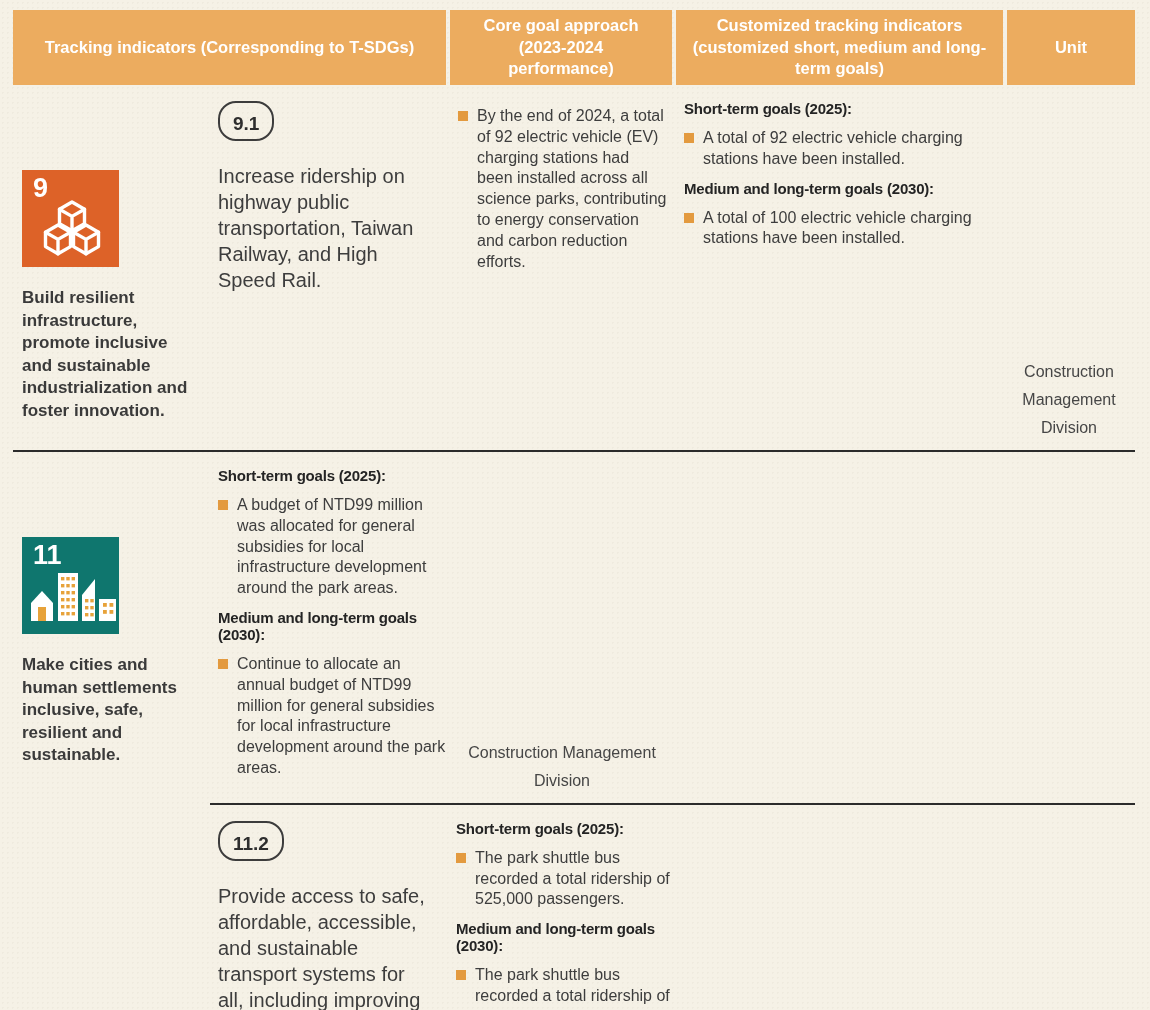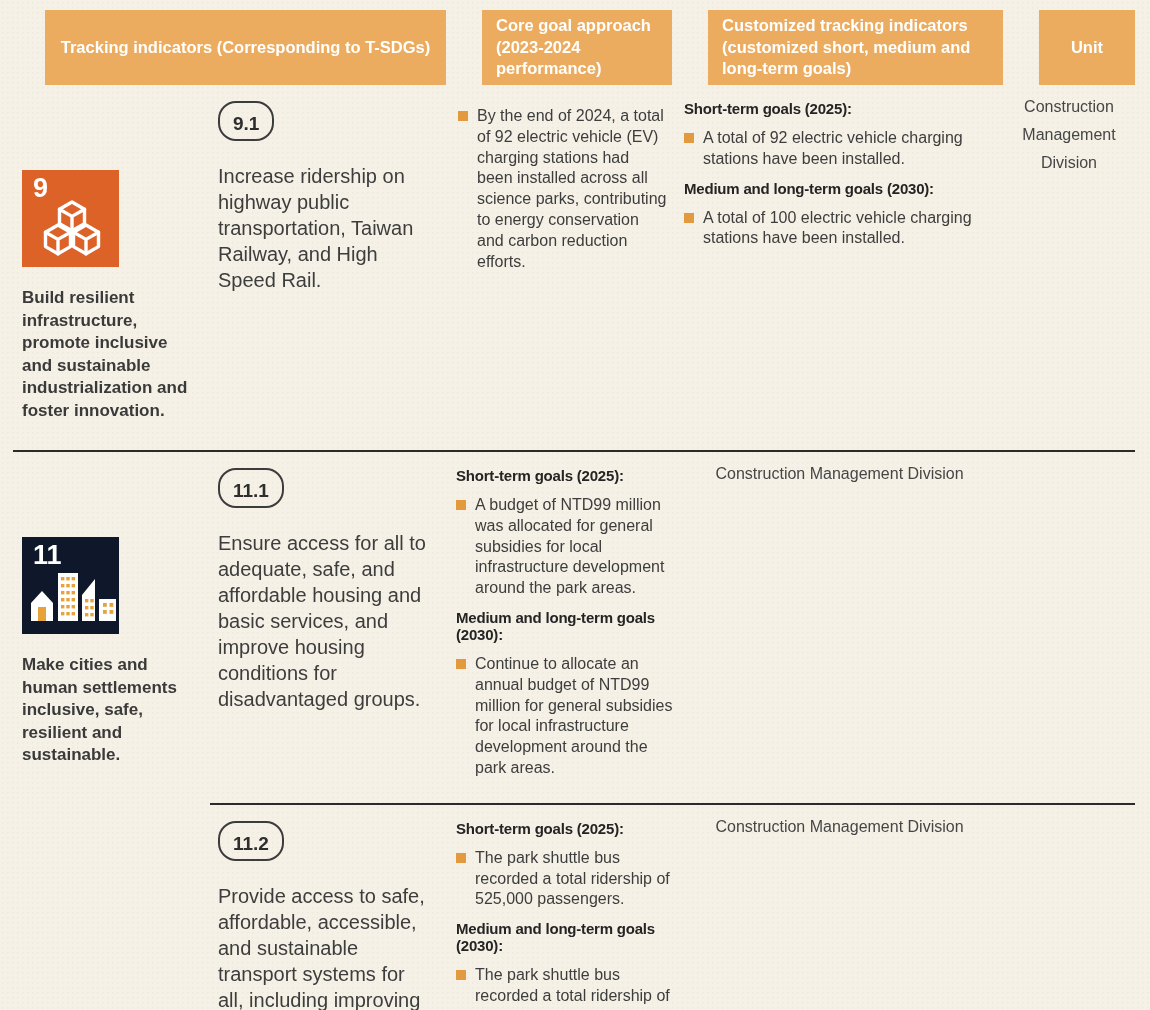--- a/index.html
+++ b/index.html
@@ -23,37 +23,36 @@
   }
   .th {
     background: #ecac5f;
     color: #ffffff;
     font-size: 16.5px;
     font-weight: 600;
     line-height: 1.3;
     display: flex;
     align-items: center;
     justify-content: center;
-    text-align: left;
+    text-align: center;
     padding: 4px 14px;
-    margin-left: 32px;
   }
 
   
   .section { display: flex; }
   .section-sdg11 { border-top: 2px solid #2b2b2b; }
 
   .sdg-col { width: 197px; flex: none; padding: 85px 14px 0 9px; }
   .sdg-card {
     width: 97px; height: 97px;
     position: relative;
     color: #fff;
   }
   .sdg-card.sdg9  { background: #dd6228; }
-  .sdg-card.sdg11 { background: #0f172a; }
+  .sdg-card.sdg11 { background: #0f766e; }
   .sdg-num {
     position: absolute; top: 5px; left: 11px;
     font-size: 27px; font-weight: 700; line-height: 1;
   }
   .sdg-icon { position: absolute; left: 0; top: 18px; width: 97px; height: 79px; }
   .sdg-desc {
     margin-top: 20px;
     font-size: 17px;
     font-weight: 700;
     line-height: 1.33;
@@ -67,21 +66,21 @@
   }
   .subrow.divided { border-top: 2px solid #2b2b2b; }
   .subrow.r9   { min-height: 365px; }
   .subrow.r111 { min-height: 265px; }
   .subrow.r112 { min-height: 272px; }
 
   
   .c-ind  { padding: 16px 22px 14px 8px; }
   .c-core { padding: 21px 8px 14px 10px; }
   .c-custom { padding: 11px 2px 14px 8px; }
-  .c-unit { display: flex; align-items: flex-start; justify-content: center; padding: 8px 2px; }
+  .c-unit { display: flex; align-items: flex-end; justify-content: center; padding: 8px 2px; }
 
   .badge {
     display: inline-block;
     border: 2px solid #3c3c3c;
     border-radius: 18px;
     padding: 10px 13px 4px;
     font-size: 19px;
     font-weight: 700;
     color: #2e2e2e;
     margin-bottom: 22px;
@@ -223,24 +222,20 @@
               <rect x="81" y="55" width="3.8" height="3.8"></rect>
                 <rect x="87.5" y="55" width="3.8" height="3.8"></rect>
             </g>
           </svg>
         </div>
         <p class="sdg-desc">Make cities and human settlements inclusive, safe, resilient and sustainable.</p>
       </div>
       <div class="rows">
 
         <div class="subrow r111">
-          <div class="cell c-ind">
-            <span class="badge">11.1</span>
-            <p class="ind-text">Ensure access for all to adequate, safe, and affordable housing and basic services, and improve housing conditions for disadvantaged groups.</p>
-          </div>
           <div class="cell c-custom">
             <h4 class="goal-heading">Short-term goals (2025):</h4>
             <div class="bullet-item">
               <span class="sq"></span>
               <p>A budget of NTD99 million was allocated for general subsidies for local infrastructure development around the park areas.</p>
             </div>
             <h4 class="goal-heading">Medium and long-term goals (2030):</h4>
             <div class="bullet-item">
               <span class="sq"></span>
               <p>Continue to allocate an annual budget of NTD99 million for general subsidies for local infrastructure development around the park areas.</p>

